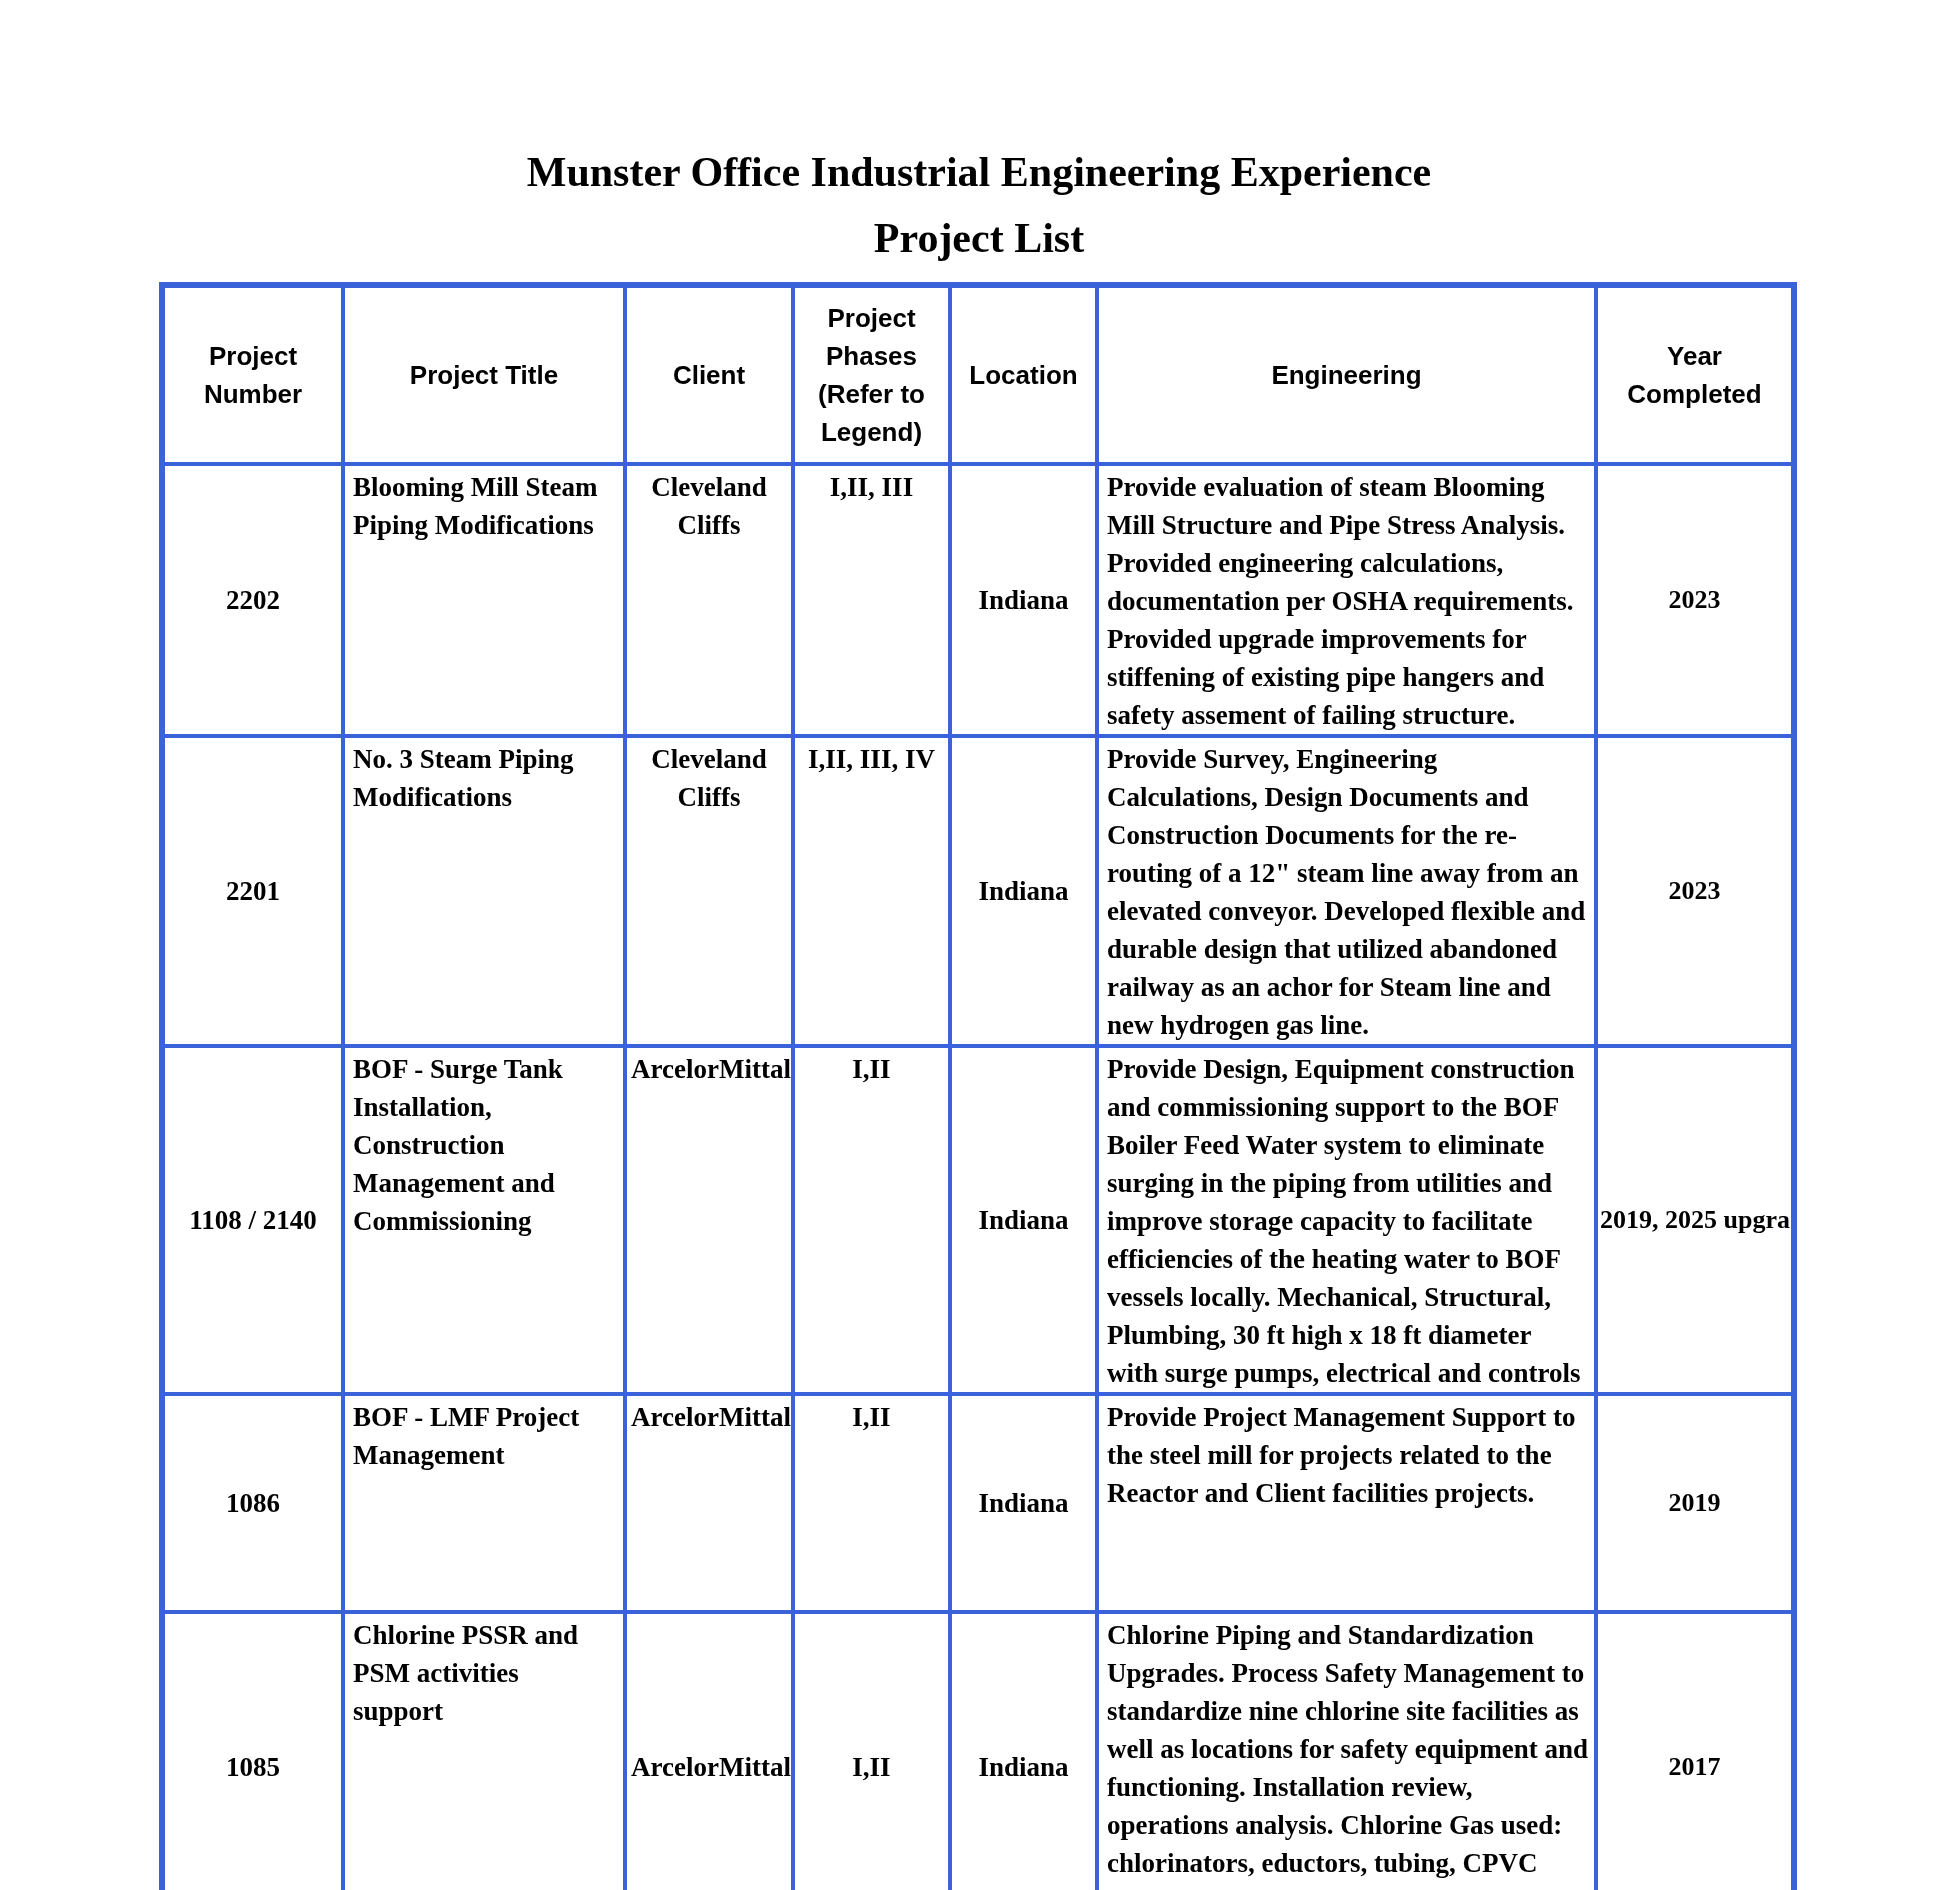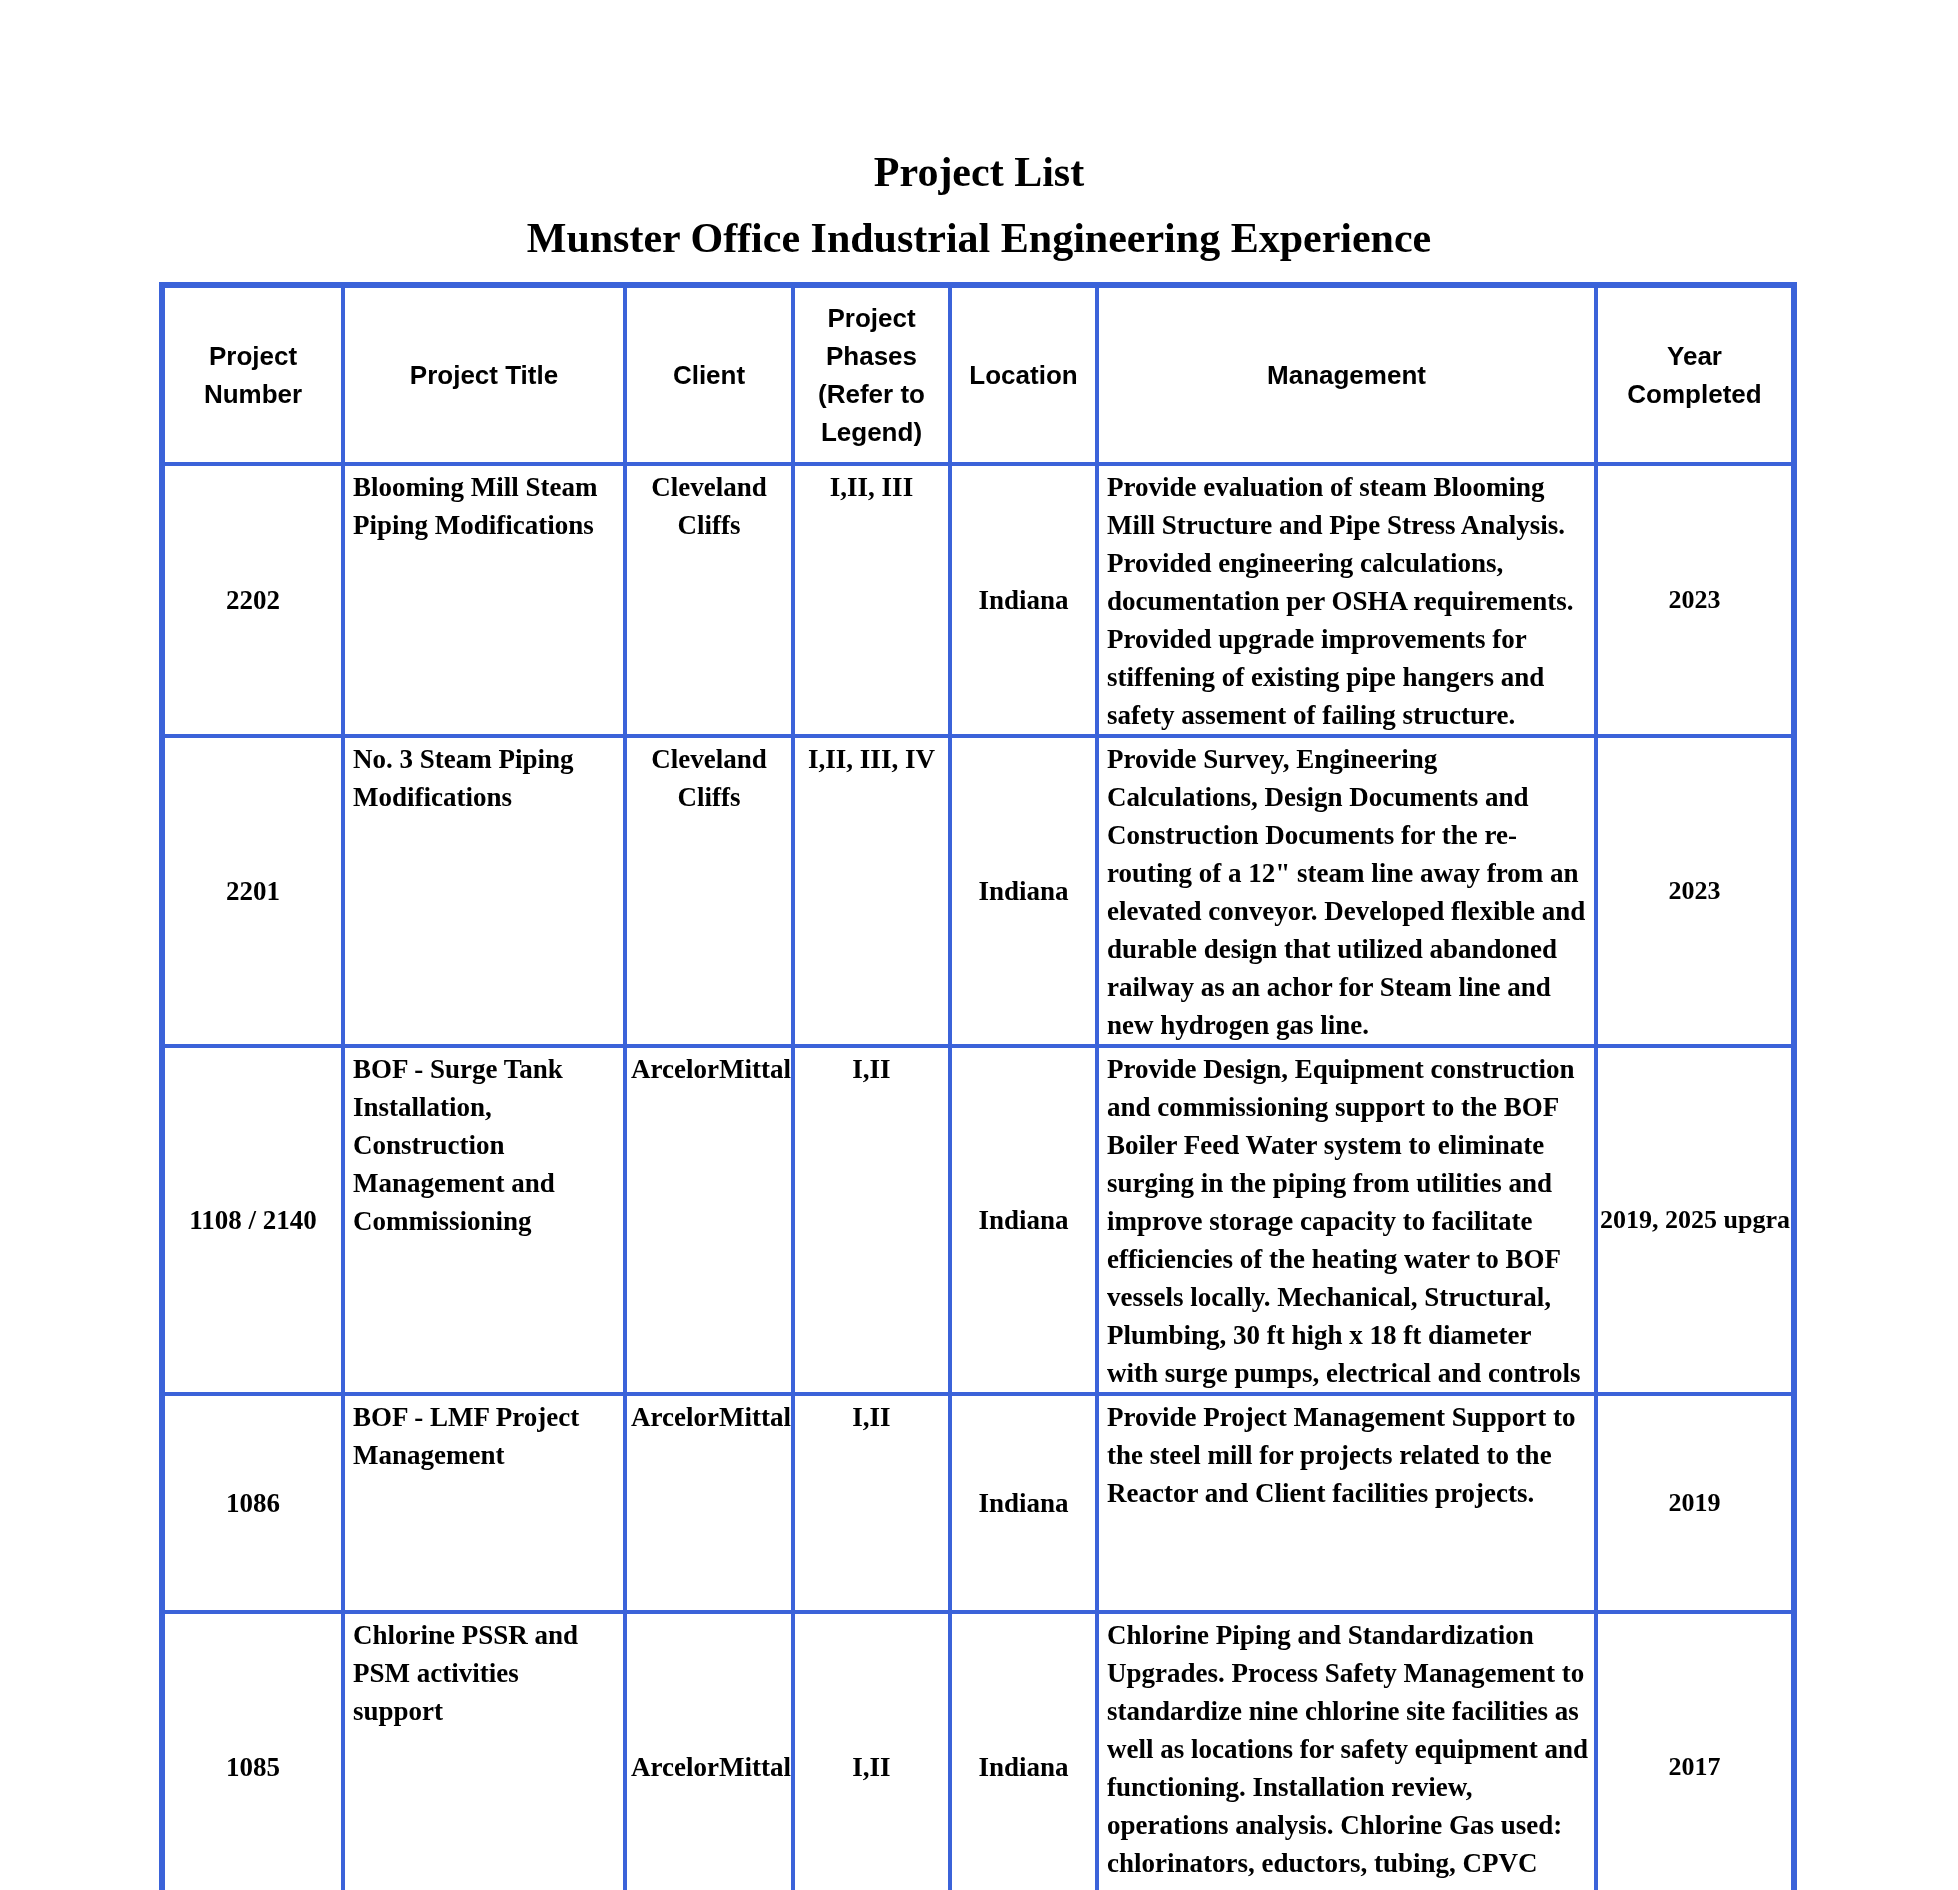--- a/index.html
+++ b/index.html
@@ -61,42 +61,42 @@
   td.c-loc    { text-align: center; vertical-align: middle; padding: 0 4px; }
   td.c-desc   { text-align: left;   vertical-align: top;    padding: 2px 6px 0 8px; }
   td.c-year   { text-align: center; vertical-align: middle; padding: 0 2px;
                 white-space: nowrap; font-size: 26px; }
   td.vmid     { vertical-align: middle; padding-top: 0; }
 </style>
 </head>
 <body>
 
 <div class="doc-title">
+  <div>Munster Office Industrial Engineering Experience</div>
   <div>Project List</div>
-  <div>Munster Office Industrial Engineering Experience</div>
 </div>
 
 <table class="project-table">
   <colgroup>
     <col style="width:181px">
       <col style="width:282px">
       <col style="width:168px">
     <col style="width:157px">
       <col style="width:147px">
       <col style="width:499px">
     <col style="width:198px">
   </colgroup>
   <tbody>
       <tr class="hdr">
     <th>Project Number</th>
     <th>Project Title</th>
     <th>Client</th>
     <th>Project Phases (Refer to Legend)</th>
     <th>Location</th>
-    <th>Management</th>
+    <th>Engineering</th>
     <th>Year Completed</th>
   </tr>
 
   <tr class="r0">
     <td class="c-num">2202</td>
     <td class="c-title">Blooming Mill Steam Piping Modifications</td>
     <td class="c-client">Cleveland Cliffs</td>
     <td class="c-phases">I,II, III</td>
     <td class="c-loc">Indiana</td>
     <td class="c-desc">Provide evaluation of steam Blooming Mill Structure and Pipe Stress Analysis. Provided engineering calculations, documentation per OSHA requirements. Provided upgrade improvements for stiffening of existing pipe hangers and safety assement of failing structure.</td>

